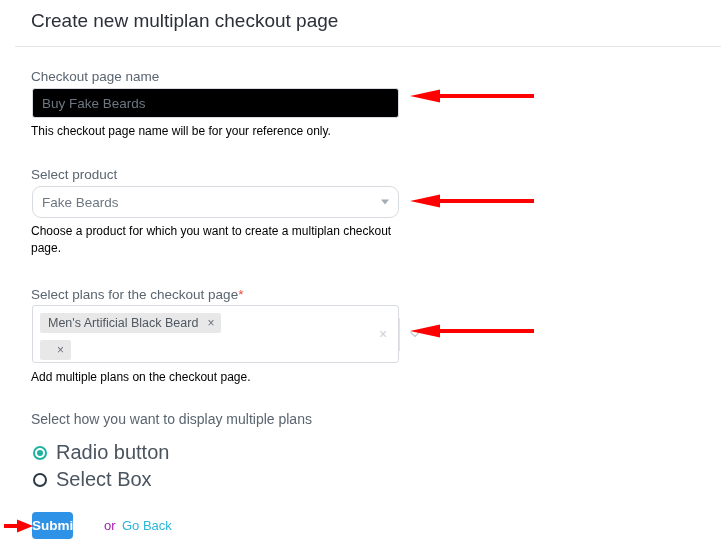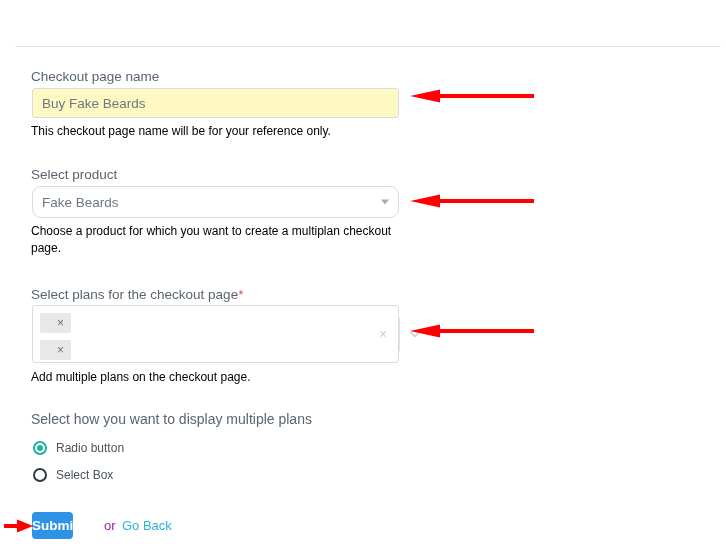--- a/index.html
+++ b/index.html
@@ -60,21 +60,21 @@
     position: absolute;
     font-size: 12px;
     line-height: 17px;
     color: #000000;
     font-weight: 400;
   }
 
   .text-input {
     position: absolute;
     box-sizing: border-box;
-    background: #fef9c3;
+    background: #000000;
     border: 1px solid #d8dce0;
     border-radius: 3px;
     font-family: "Liberation Sans", sans-serif;
     font-size: 13.5px;
     color: #6d7782;
     padding: 0 9px;
     outline: none;
   }
   .text-input::placeholder { color: #b4bac1; }
 
@@ -194,21 +194,21 @@
     content: "";
     position: absolute;
     left: 50%; top: 50%;
     transform: translate(-50%, -50%);
     width: 6px; height: 6px;
     border-radius: 50%;
     background: #20b2a0;
   }
   .radio-label {
     margin-left: 9px;
-    font-size: 12px;
+    font-size: 20px;
     color: #4a545e;
     white-space: nowrap;
   }
 
   
   .submit-button {
     position: absolute;
     box-sizing: border-box;
     background: #2e92e6;
     border: none;
@@ -237,20 +237,21 @@
   .arrow {
     position: absolute;
     pointer-events: none;
   }
   .arrow svg { display: block; }
 </style>
 </head>
 <body>
 
 <div class="page-header">
+  <div class="page-title">Create new multiplan checkout page</div>
   <div class="header-divider"></div>
 </div>
 
 <div class="field-label" style="left:31px; top:68px;">Checkout page name</div>
 
 <input class="text-input" type="text" style="left: 32px; top: 88px; width: 367px; height: 30px;" value="Buy Fake Beards">
 
 <div class="field-help" style="left:31px; top:123px;">This checkout page name will be for your reference only.</div>
 
 <div class="field-label" style="left:31px; top:166px;">Select product</div>
@@ -263,20 +264,21 @@
 <div class="field-help" style="left:31px; top:223px; width:362px;">Choose a product for which you want to create a multiplan checkout page.</div>
 
 <div class="field-label" style="left:31px; top:286px;">
   <span>Select plans for the checkout page</span><span class="required-star">*</span>
 </div>
 
 <div class="multiselect" style="left:32px; top:305px; width:367px; height:58px;">
 
   <div class="ms-tags">
     <div class="ms-tag">
+      <span>Men's Artificial Black Beard</span>
       <span class="ms-tag-x">×</span>
     </div>
     <br>
     <div class="ms-tag">
       <span class="ms-tag-x">×</span>
     </div>
   </div>
 
   <span class="ms-clear">×</span>
   <span class="ms-sep"></span>

